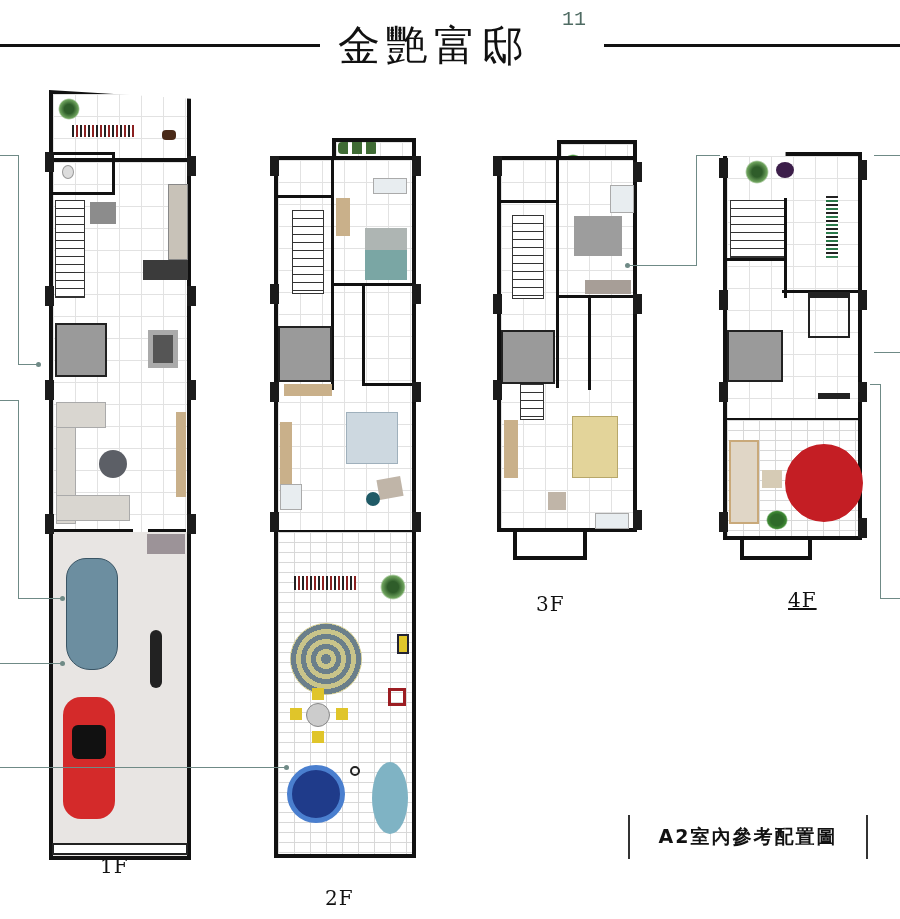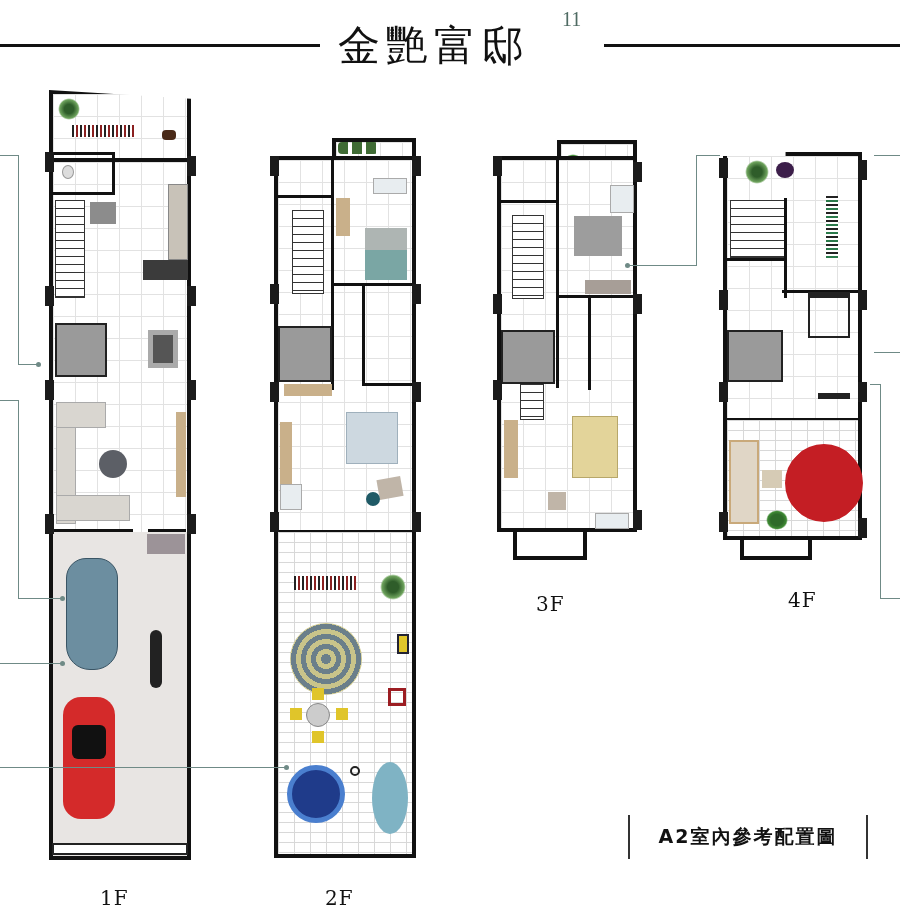--- a/index.html
+++ b/index.html
@@ -1,20 +1,20 @@
 <!DOCTYPE html>
 <html><head>
 <meta charset="utf-8">
 <style>
   html,body{margin:0;padding:0;background:#fff;}
   body{width:900px;height:919px;position:relative;overflow:hidden;font-family:"DejaVu Serif",serif;}
   .abs{position:absolute;}
   .hline{position:absolute;height:3px;background:#111;}
   .title{position:absolute;top:18px;left:338px;font-size:42px;letter-spacing:6px;color:#111;font-family:"DejaVu Serif",serif;}
-  .pagenum{position:absolute;top:8px;left:562px;font-size:20px;color:#4f6b63;font-family:Liberation Serif, serif;}
+  .pagenum{position:absolute;top:8px;left:562px;font-size:20px;color:#4f6b63;font-family:Liberation Mono, monospace;}
   .wall{position:absolute;border:4px solid #111;background:#fff;box-sizing:border-box;}
   .tile{background-color:#fff;background-image:linear-gradient(#e2e2e2 1px,transparent 1px),linear-gradient(90deg,#e2e2e2 1px,transparent 1px);background-size:22px 22px;}
   .brick{background-color:#fff;background-image:linear-gradient(#d8d8d8 1px,transparent 1px),linear-gradient(90deg,#d8d8d8 1px,transparent 1px);background-size:16px 10px;}
   .col{position:absolute;width:9px;height:20px;background:#1b1b1b;}
   .inner{position:absolute;background:#111;}
   .gray{position:absolute;background:#9a9a9a;border:2px solid #222;box-sizing:border-box;}
   .floor-label{position:absolute;font-size:20px;color:#111;font-family:"DejaVu Serif",serif;letter-spacing:1px;}
   .legend-box{position:absolute;left:628px;top:815px;width:236px;height:44px;border-left:2px solid #333;border-right:2px solid #333;display:flex;align-items:center;justify-content:center;font-family:"DejaVu Sans",sans-serif;font-weight:bold;font-size:19px;letter-spacing:2px;color:#111;}
   .leader{position:absolute;background:#6f8a86;}
   .dot{position:absolute;width:5px;height:5px;border-radius:50%;background:#6f8a86;}
@@ -63,21 +63,21 @@
   <div class="inner" style="left:148px;top:529px;width:38px;height:3px;"></div>
 
   <div class="wall abs" style="left:49px;top:532px;width:142px;height:328px;background:#e8e5e3;border-top:none;"></div>
   <div class="abs" style="left:147px;top:534px;width:38px;height:20px;background:#9c9398;"></div>
   <div class="abs" style="left:66px;top:558px;width:50px;height:110px;border-radius:20px 20px 24px 24px;background:#6c8ea0;border:1px solid #3a5565;"></div>
   <div class="abs" style="left:150px;top:630px;width:12px;height:58px;border-radius:6px;background:#222;"></div>
   <div class="abs" style="left:63px;top:697px;width:52px;height:122px;border-radius:18px;background:#d42a2a;"></div>
   <div class="abs" style="left:72px;top:725px;width:34px;height:34px;background:#111;border-radius:6px;"></div>
   <div class="abs" style="left:52px;top:843px;width:136px;height:12px;border:2px solid #222;background:#fff;box-sizing:border-box;"></div>
 </div>
-<div class="floor-label" style="left:100px;top:854px;margin-top:32px;">1F</div>
+<div class="floor-label" style="left:100px;top:854px;">1F</div>
 
 <div class="col" style="left:45px;top:152px;"></div>
 <div class="col" style="left:187px;top:156px;"></div>
 <div class="col" style="left:45px;top:286px;"></div>
 <div class="col" style="left:187px;top:286px;"></div>
 <div class="col" style="left:45px;top:380px;"></div>
 <div class="col" style="left:187px;top:380px;"></div>
 <div class="col" style="left:45px;top:514px;"></div>
 <div class="col" style="left:187px;top:514px;"></div>
 
@@ -169,21 +169,21 @@
   <div class="gray" style="left:727px;top:330px;width:56px;height:52px;"></div>
   <div class="abs" style="left:818px;top:393px;width:32px;height:6px;background:#222;"></div>
   <div class="inner" style="left:727px;top:418px;width:131px;height:2px;"></div>
   <div class="abs brick" style="left:727px;top:420px;width:131px;height:116px;"></div>
   <div class="sofa" style="left:729px;top:440px;width:26px;height:80px;background:#e0d6c6;border:2px solid #c9a97a;"></div>
   <div class="abs" style="left:762px;top:470px;width:20px;height:18px;background:#d6cbb5;"></div>
   <div class="abs" style="left:785px;top:444px;width:78px;height:78px;border-radius:50%;background:#c41e24;clip-path:polygon(30% 0,70% 0,100% 30%,100% 70%,70% 100%,30% 100%,0 70%,0 30%);"></div>
   <div class="abs" style="left:766px;top:510px;width:22px;height:20px;border-radius:50%;background:radial-gradient(#2f6b2a 40%,#3f8a34 60%,transparent 70%);"></div>
   <div class="wall abs" style="left:740px;top:540px;width:72px;height:20px;border-top:none;"></div>
 </div>
-<div class="floor-label" style="left:788px;top:588px;">4F</div>
+<div class="floor-label" style="left:788px;top:588px;text-decoration:underline;">4F</div>
 <div class="col" style="left:719px;top:158px;"></div>
 <div class="col" style="left:858px;top:160px;"></div>
 <div class="col" style="left:719px;top:290px;"></div>
 <div class="col" style="left:858px;top:290px;"></div>
 <div class="col" style="left:719px;top:382px;"></div>
 <div class="col" style="left:858px;top:382px;"></div>
 <div class="col" style="left:719px;top:512px;"></div>
 <div class="col" style="left:858px;top:518px;"></div>
 
 <div class="leader" style="left:0;top:155px;width:18px;height:1px;"></div>

